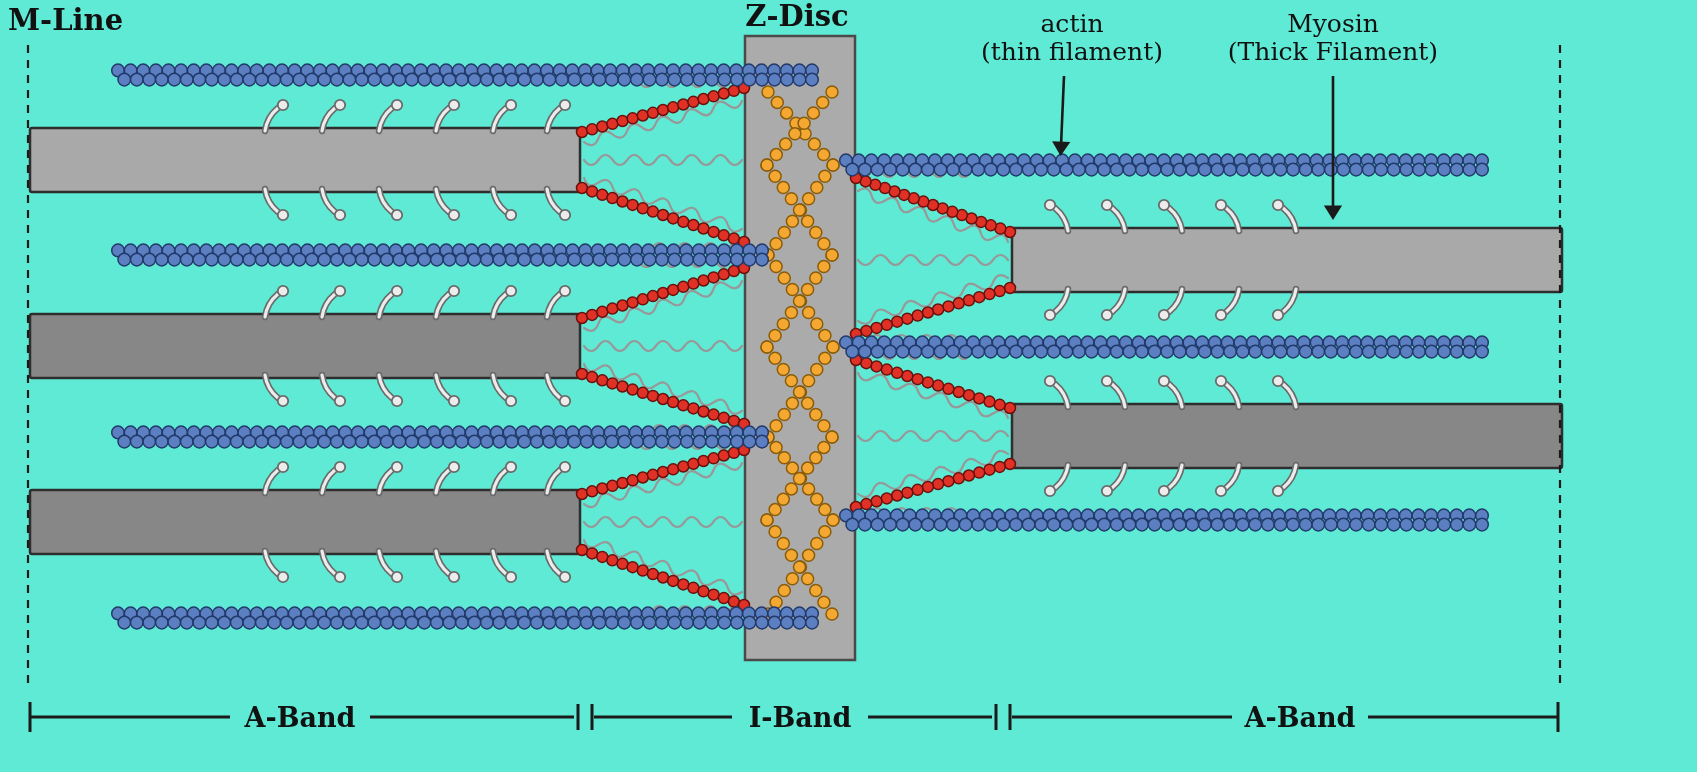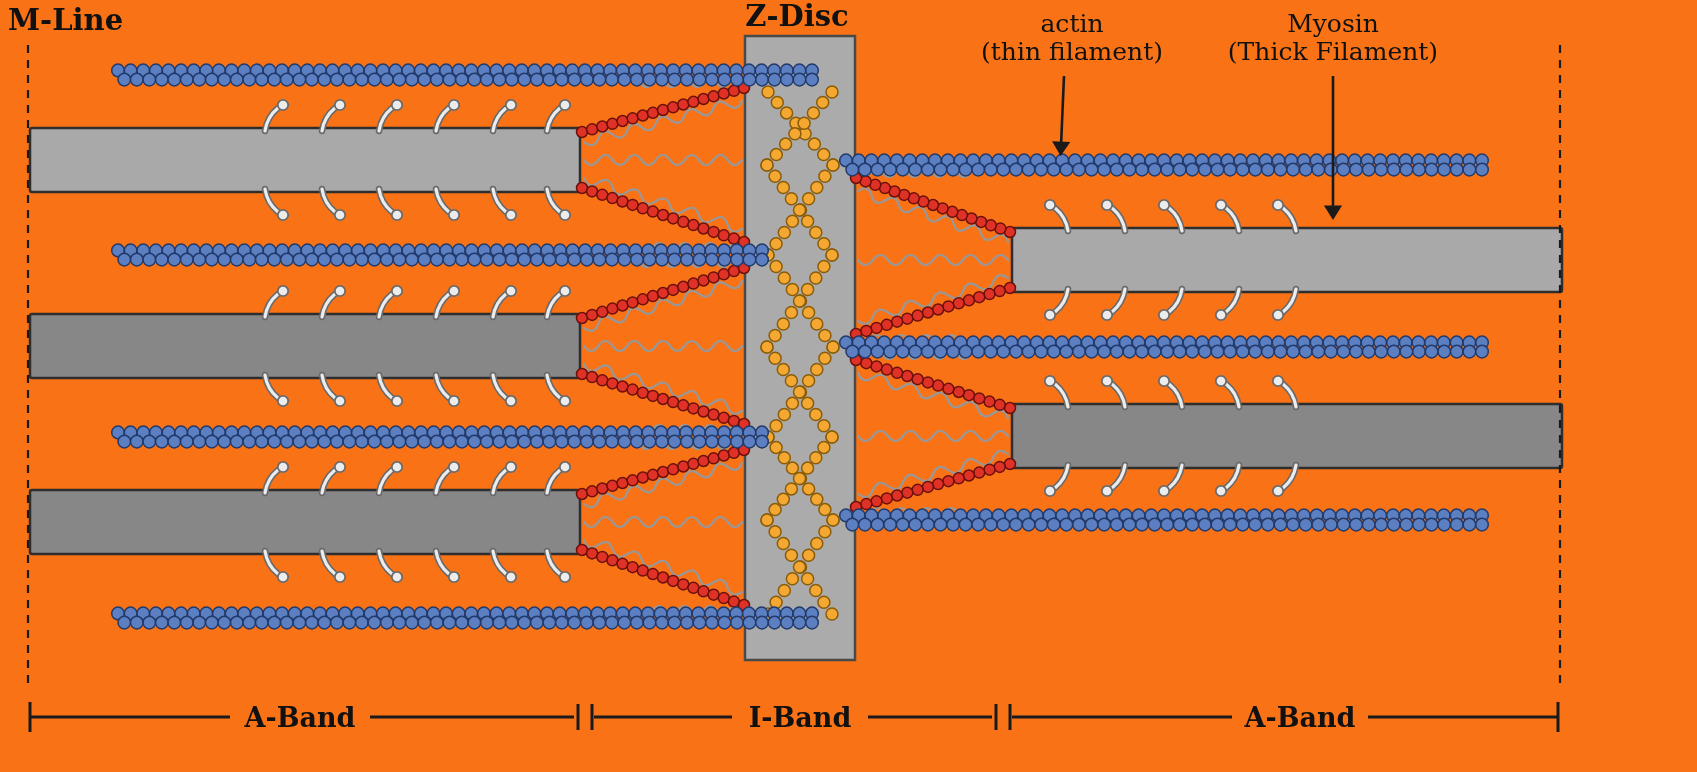--- a/index.html
+++ b/index.html
@@ -1,16 +1,16 @@
 <!DOCTYPE html>
 <html><head>
 <meta charset="utf-8">
 <style>
   html,body{margin:0;padding:0;background:#ffffff;}
-  .stage{width:1697px;height:772px;position:relative;background:#f97316;overflow:hidden;}
+  .stage{width:1697px;height:772px;position:relative;background:#5eead4;overflow:hidden;}
   svg{display:block;}
   text{font-family:"DejaVu Serif", serif; fill:#111111;}
   .t-bold{font-weight:bold;font-size:29px;}
   .t-reg{font-size:25px;}
   .t-band{font-weight:bold;font-size:27px;}
 </style>
 </head>
 <body>
 
 <div class="stage">

